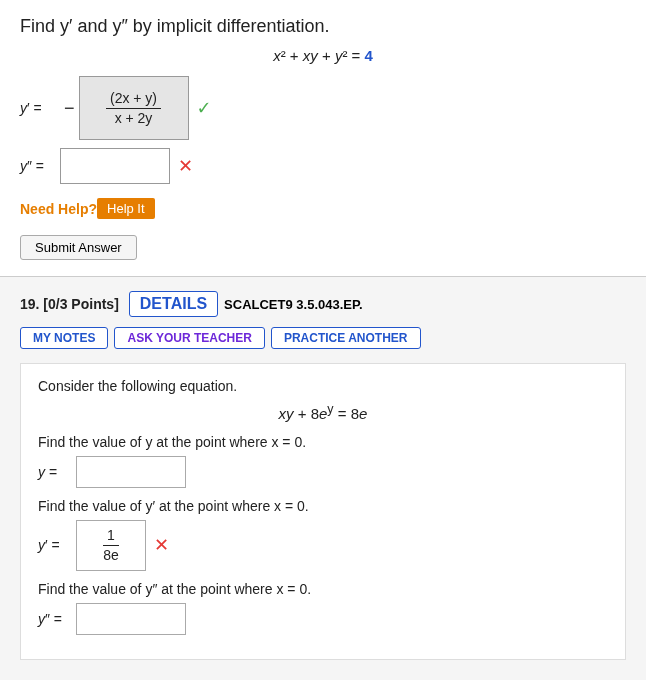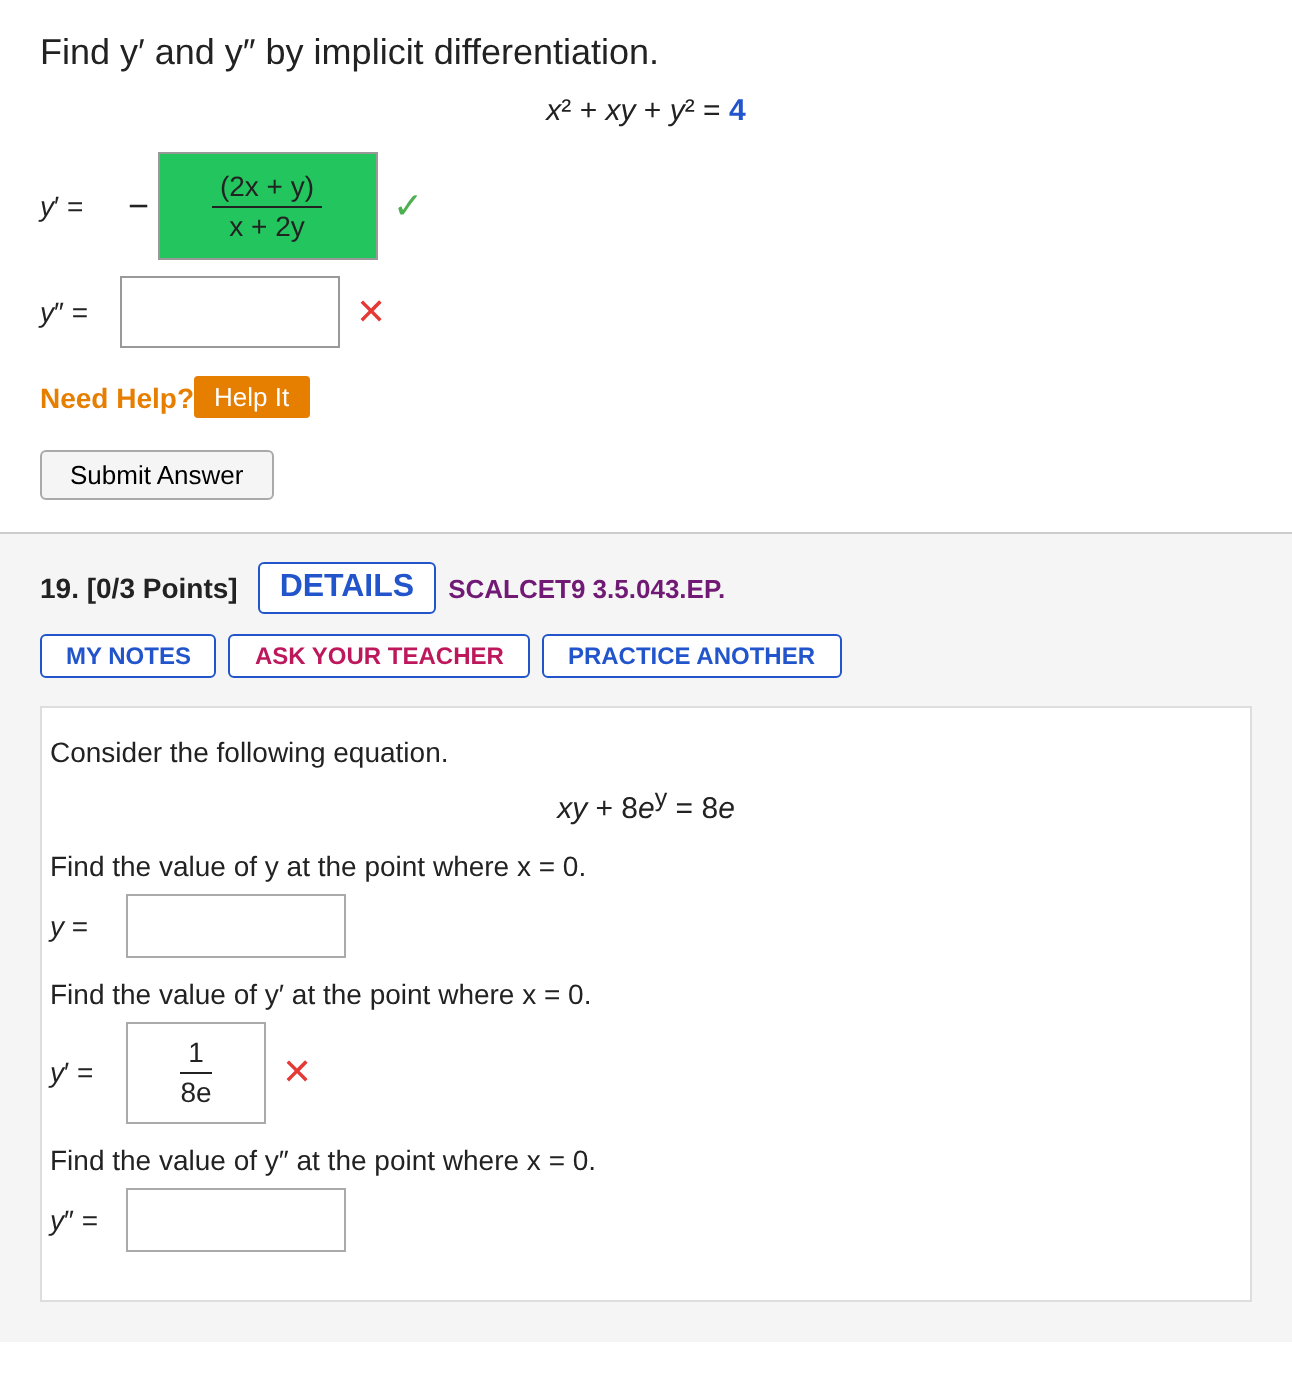--- a/index.html
+++ b/index.html
@@ -40,22 +40,22 @@
       font-size: 14px;
     }
     .answer-row .label {
       min-width: 40px;
       font-size: 14px;
     }
     .answer-box {
       border: 1px solid #999;
       padding: 4px 8px;
       min-width: 110px;
-      height: 54px;
-      background: #22c55e;
+      height: 64px;
+      background: #e5e5e5;
       display: inline-flex;
       align-items: center;
       justify-content: center;
       font-size: 14px;
       position: relative;
     }
     .answer-box-small {
       border: 1px solid #999;
       padding: 4px 8px;
       min-width: 110px;
@@ -160,21 +160,21 @@
       color: #2255cc;
       padding: 3px 10px;
       font-size: 12px;
       cursor: pointer;
       border-radius: 3px;
       font-weight: bold;
     }
     .scalcet-label {
       font-weight: bold;
       font-size: 13px;
-      color: #701a75;
+      color: #000000;
     }
     .notes-row {
       display: flex;
       align-items: center;
       gap: 6px;
       margin-bottom: 14px;
       flex-wrap: wrap;
     }
     .btn-my-notes {
       border: 1px solid #2255cc;
@@ -182,40 +182,40 @@
       color: #2255cc;
       padding: 3px 12px;
       font-size: 12px;
       cursor: pointer;
       border-radius: 3px;
       font-weight: bold;
     }
     .btn-ask-teacher {
       border: 1px solid #2255cc;
       background: #fff;
-      color: #be185d;
+      color: #6d28d9;
       padding: 3px 12px;
       font-size: 12px;
       cursor: pointer;
       border-radius: 3px;
       font-weight: bold;
     }
     .btn-practice {
       border: 1px solid #2255cc;
       background: #fff;
       color: #2255cc;
       padding: 3px 12px;
       font-size: 12px;
       cursor: pointer;
       border-radius: 3px;
       font-weight: bold;
     }
     .content-area {
       background: #fff;
-      padding: 14px 4px;
+      padding: 14px 17px;
       border: 1px solid #ddd;
     }
     .consider-text {
       margin-bottom: 8px;
       font-size: 14px;
     }
     .eq2-center {
       text-align: center;
       margin: 8px 0 12px 0;
       font-size: 15px;

